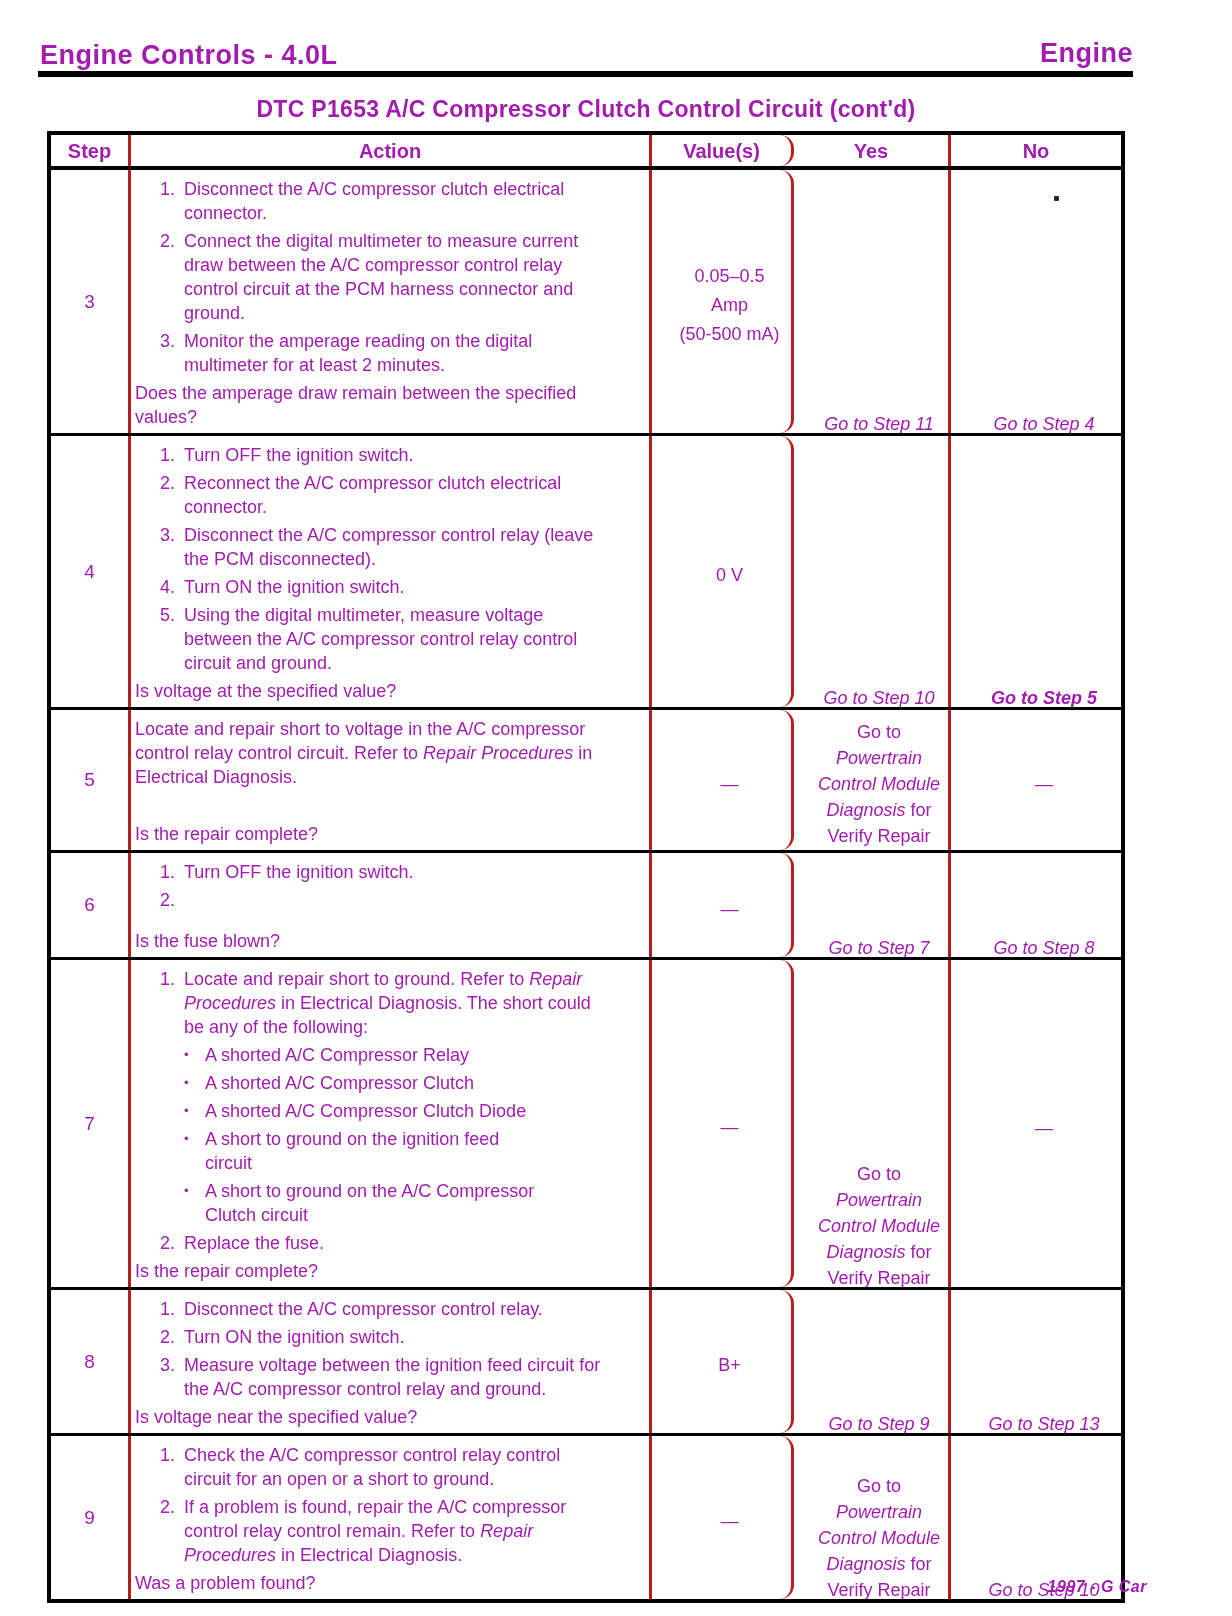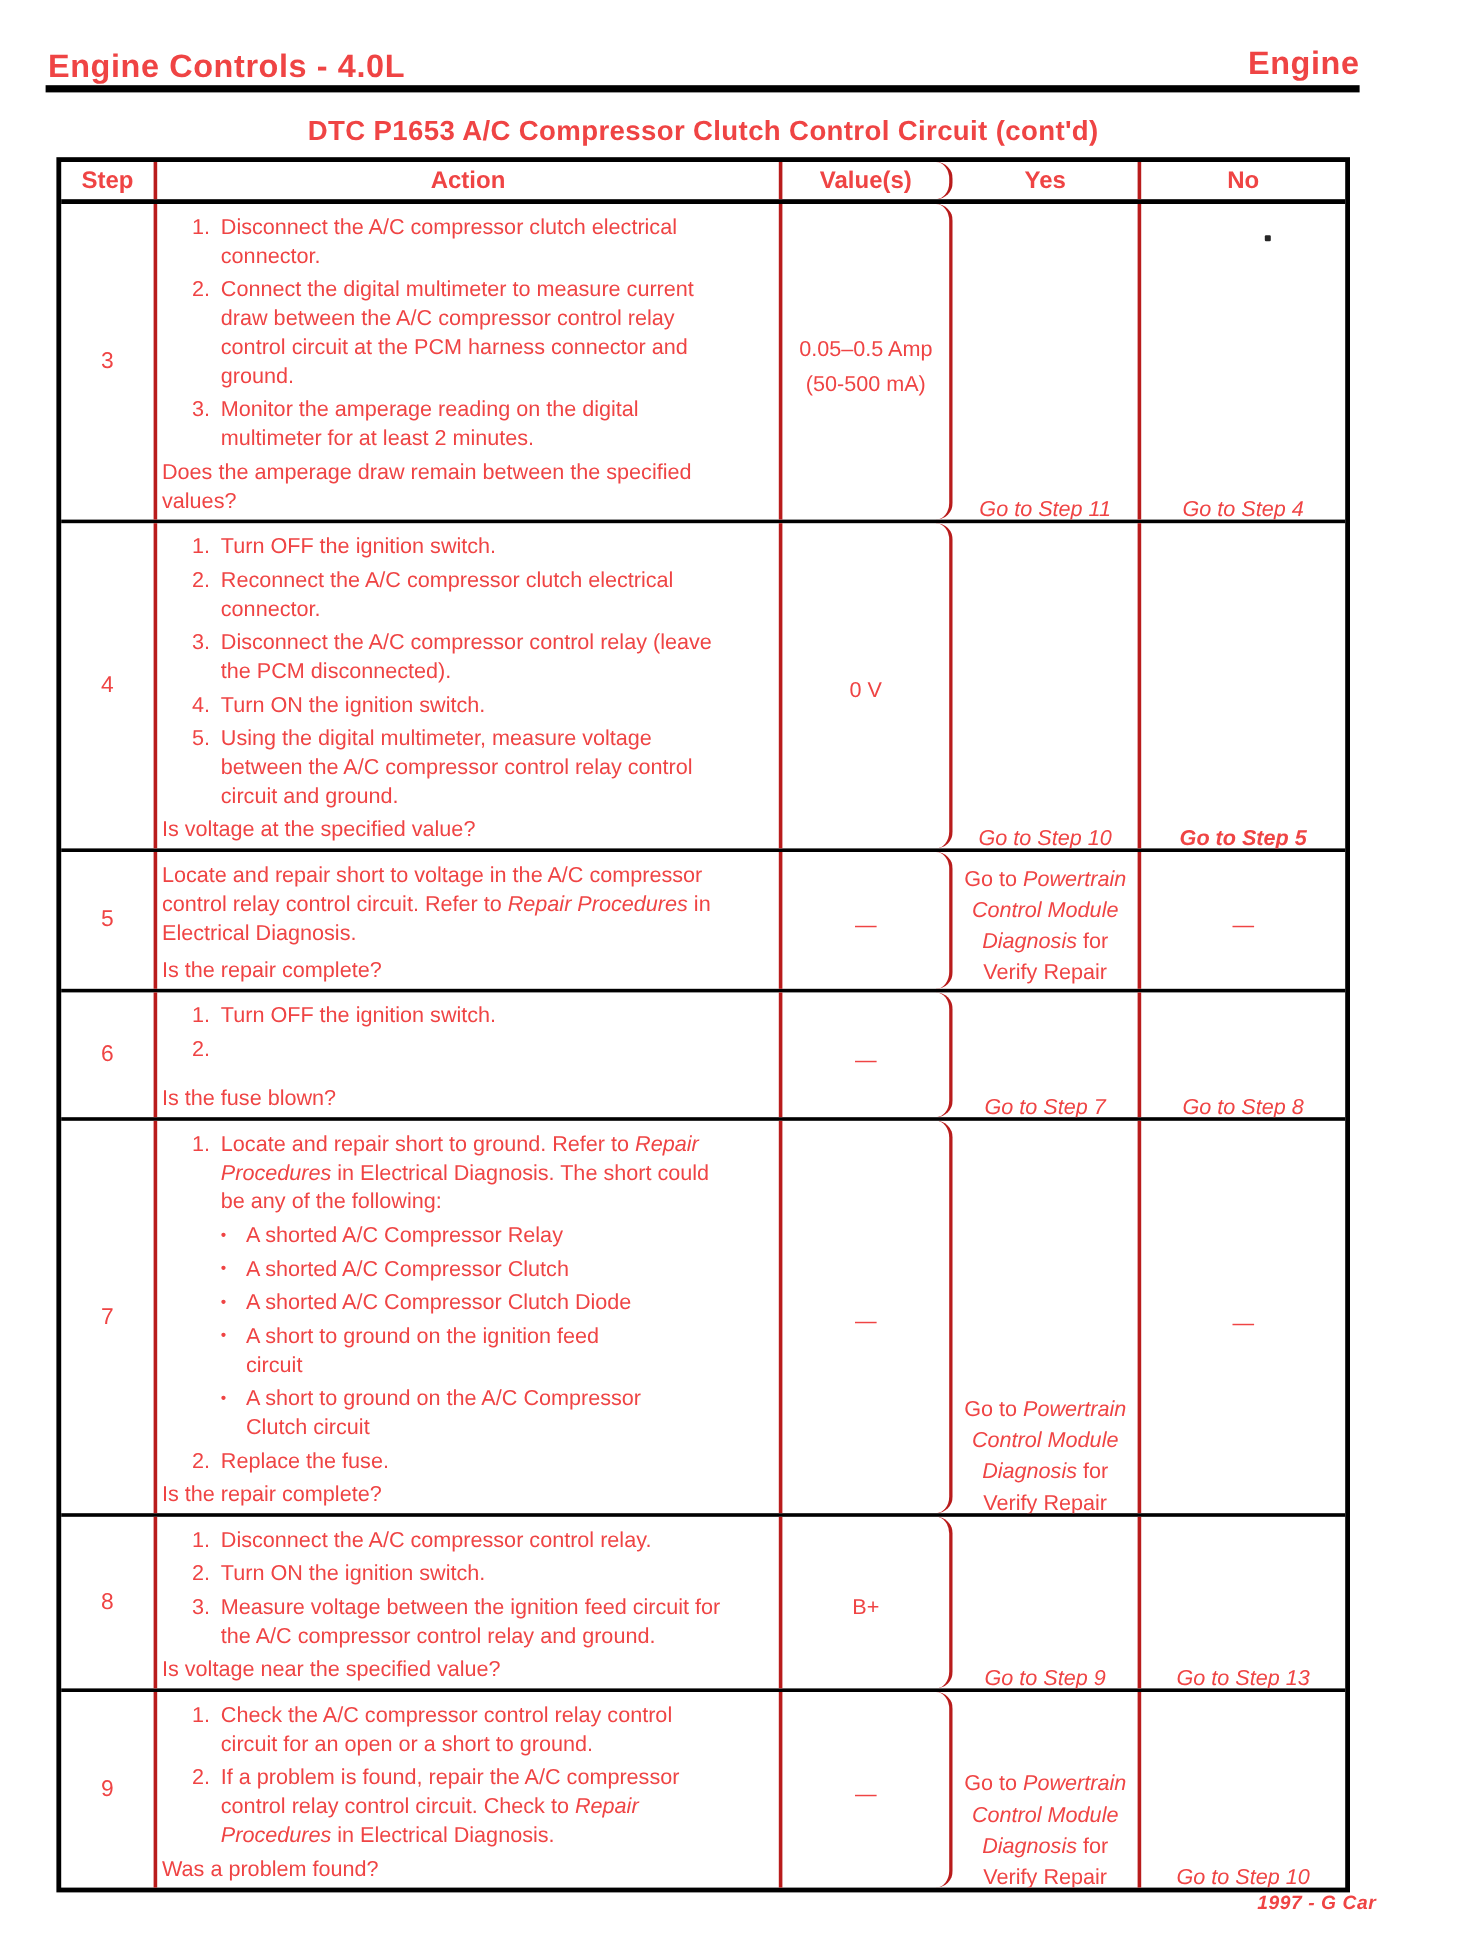--- a/index.html
+++ b/index.html
@@ -1,21 +1,21 @@
 <!DOCTYPE html>
 <html><head>
 <meta charset="utf-8">
 <style>
   html,body{margin:0;padding:0;background:#e8e8e8;}
   .page{
     position:relative;
     width:1232px;height:1616px;
     background:#ffffff;
     font-family:"Liberation Sans", sans-serif;
-    color:#ef4444;
+    color:#a21caf;
     overflow:hidden;
   }
   
   .hdr-left{
     position:absolute;left:40px;top:40px;
     font-size:27px;font-weight:700;letter-spacing:.5px;
   }
   .hdr-right{
     position:absolute;top:38px;right:99px;
     font-size:27px;font-weight:700;letter-spacing:.5px;
@@ -58,21 +58,21 @@
   .item{margin-bottom:4px;}
   .item.num{display:grid;grid-template-columns:40px 1fr;column-gap:9px;}
   .item.num .marker{text-align:right;}
   .item.bullet{display:grid;grid-template-columns:12px 1fr;column-gap:9px;margin-left:49px;}
   .item.bullet .marker{font-size:13px;line-height:24px;}
   .item.bullet .txt{max-width:330px;}
   .item.para{margin-bottom:4px;}
   .question{margin-top:auto;}
   .vcellw{
     display:flex;flex-direction:column;align-items:center;text-align:center;
-    padding:4px 6px 6px 6px;
+    padding:4px 6px 6px 22px;
   }
   .vcellw.middle{justify-content:center;}
   .vcellw.bottom{justify-content:flex-end;}
   .vline{line-height:29px;}
   .goline{line-height:26px;}
   .it{font-style:italic;}
   
   .footer{
     position:absolute;top:1578px;right:85px;
     font-size:16px;font-style:italic;font-weight:700;letter-spacing:.5px;
@@ -309,21 +309,21 @@
         </div>
         <div class="trow" style="min-height: 155px;">
           <div class="cell stepc c0">9</div>
           <div class="cell actionc c1">
             <div class="item num">
               <span class="marker">1.</span>
               <span class="txt"><span>Check the A/C compressor control relay control circuit for an open or a short to ground.</span></span>
             </div>
             <div class="item num">
               <span class="marker">2.</span>
-              <span class="txt"><span>If a problem is found, repair the A/C compressor control relay control circuit. Check to </span><span class="it">Repair Procedures</span><span> in Electrical Diagnosis.</span></span>
+              <span class="txt"><span>If a problem is found, repair the A/C compressor control relay control remain. Refer to </span><span class="it">Repair Procedures</span><span> in Electrical Diagnosis.</span></span>
             </div>
             <div class="question">Was a problem found?</div>
           </div>
           <div class="cell c2">
             <div class="vcellw middle" style="height: 100%;">
               <div class="vline"><span>—</span></div>
             </div>
           </div>
           <div class="cell c3">
             <div class="vcellw bottom" style="height: 100%;">

